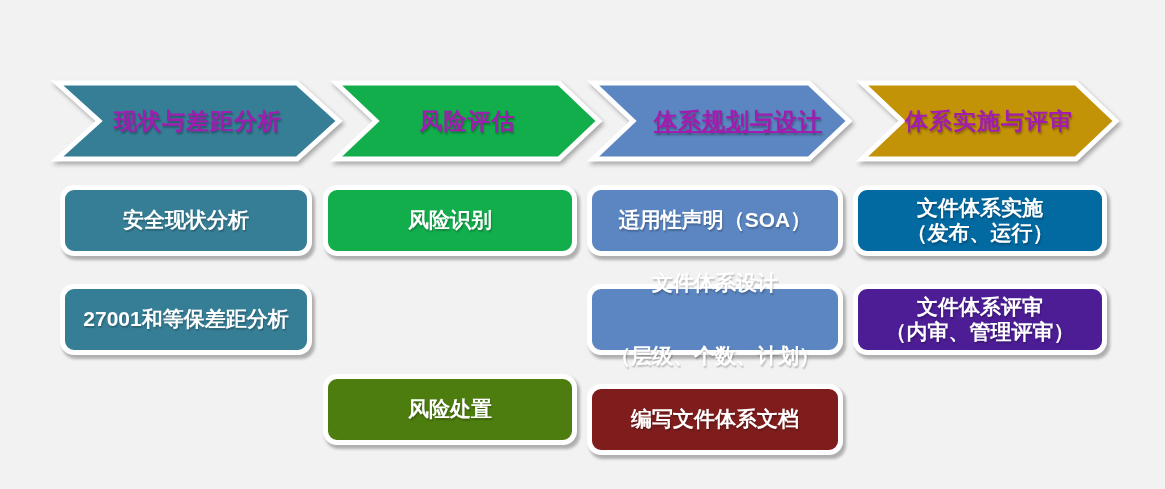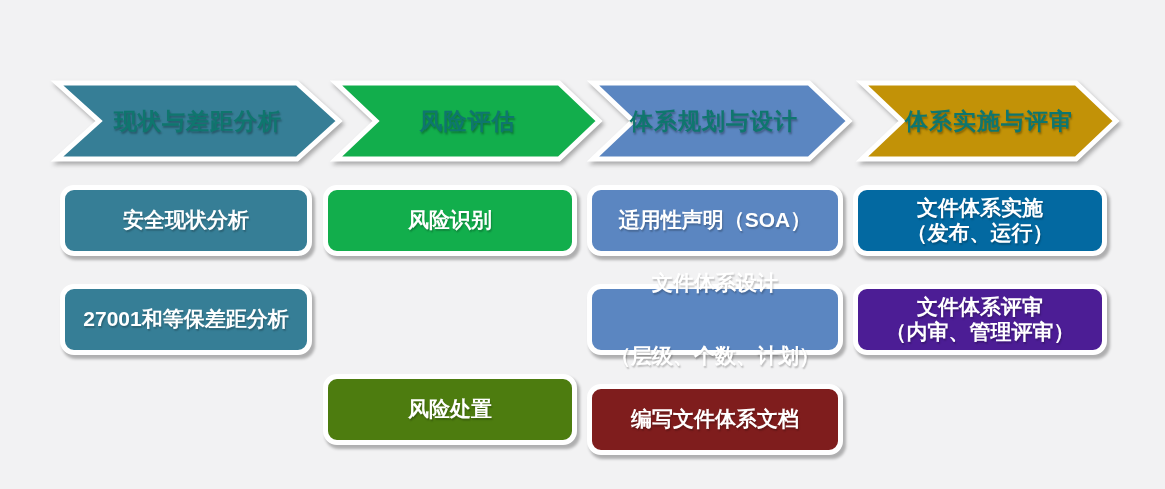--- a/index.html
+++ b/index.html
@@ -27,30 +27,30 @@
     stroke-width: 5px;
     stroke-linejoin: miter;
     filter: drop-shadow(2px 3px 2px rgba(0,0,0,0.30));
   }
   .arrow-label {
     position: absolute;
     top: 83px;
     height: 76px;
     line-height: 76px;
     text-align: center;
-    color: #0f766e;
+    color: #a21caf;
     font-size: 23px;
     font-weight: bold;
     letter-spacing: 1px;
     text-shadow: 1px 2px 2px rgba(0,0,0,0.30);
     white-space: nowrap;
   }
   .al1 { left:  99px; width: 198px; }
   .al2 { left: 376px; width: 183px; }
-  .al3 { left: 626px; width: 176px; }
+  .al3 { left: 650px; width: 176px; text-decoration: underline; }
   .al4 { left: 902px; width: 174px; }
   .box {
     position: absolute;
     box-sizing: border-box;
     height: 71px;
     border: 5px solid #ffffff;
     border-radius: 14px;
     box-shadow: 2.5px 3.5px 3px rgba(0,0,0,0.28);
     color: #ffffff;
     font-size: 21px;

